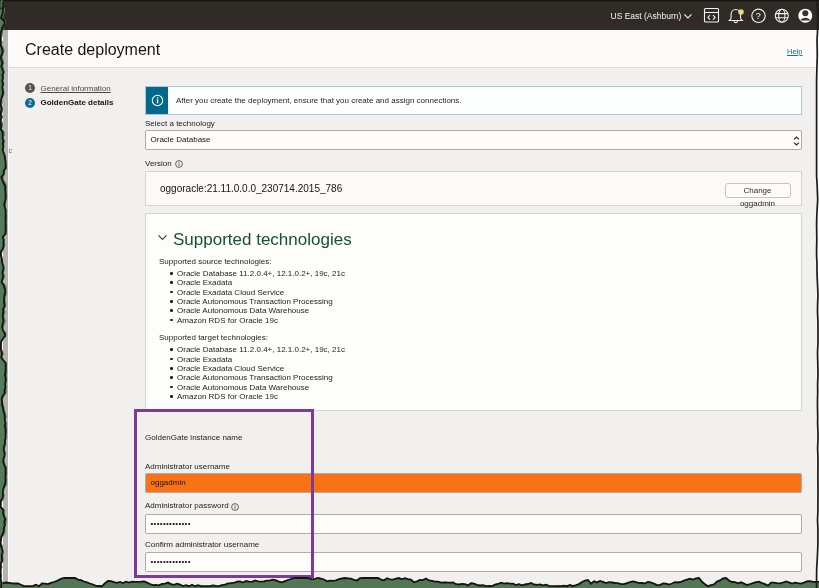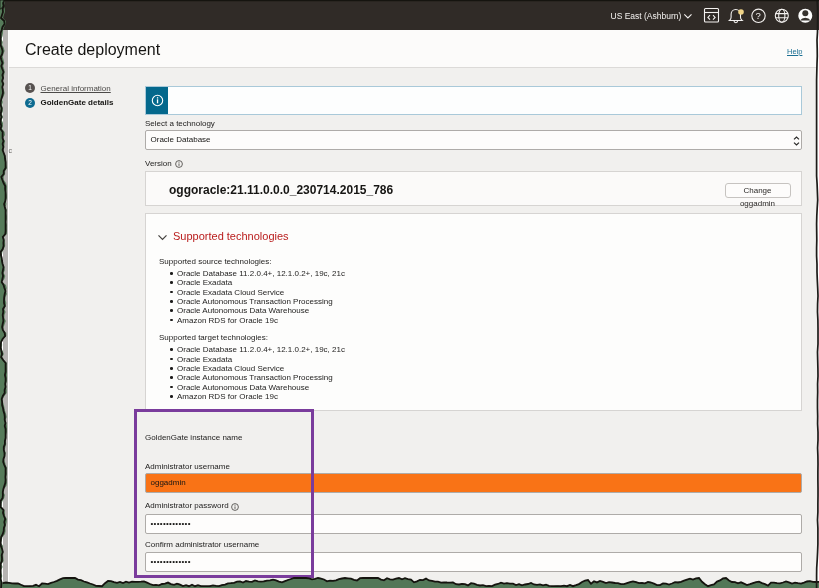--- a/index.html
+++ b/index.html
@@ -44,43 +44,44 @@
   <div style="position:absolute;left:40.5px;top:97.5px;font-size:8px;font-weight:bold;color:#161513">GoldenGate details</div>
 
   <div style="position:absolute;left:145px;top:86px;width:657px;height:29px;background:#fdfefe;border:1px solid #a9c9d9"></div>
   <div style="position:absolute;left:146px;top:87px;width:22px;height:27px;background:#04688c">
       <svg width="13" height="13" viewBox="0 0 13 13" style="position:absolute;left:4.5px;top:7px">
         <circle cx="6.5" cy="6.5" r="5.2" fill="none" stroke="#fff" stroke-width="1.1"></circle>
         <rect x="5.9" y="5.3" width="1.3" height="4" fill="#fff"></rect>
         <rect x="5.9" y="3.2" width="1.3" height="1.3" fill="#fff"></rect>
       </svg>
     </div>
+  <div style="position:absolute;left:176px;top:96.3px;font-size:8px;color:#211f1e">After you create the deployment, ensure that you create and assign connections.</div>
 
   <div class="lbl" style="left:145px;top:118.8px">Select a technology</div>
   <div style="position:absolute;left:145px;top:130.4px;width:657px;height:20px;background:#fdfcfb;border:1px solid #aeaba8;border-radius:2px"></div>
   <div style="position:absolute;left:150.5px;top:135.3px;font-size:8px;color:#161513">Oracle Database</div>
   <svg width="7" height="10" viewBox="0 0 7 10" style="position:absolute;left:792.5px;top:135.5px">
       <path d="M1,3.4 L3.5,1.1 L6,3.4 M1,6.6 L3.5,8.9 L6,6.6" stroke="#2b2a28" stroke-width="1.25" fill="none"></path>
     </svg>
 
   <div class="lbl" style="left:145px;top:158.5px">Version</div>
   <svg width="8" height="8" viewBox="0 0 8 8" style="position:absolute;left:174.5px;top:160px">
       <circle cx="4" cy="4" r="3.4" fill="none" stroke="#55524f" stroke-width="0.9"></circle>
       <rect x="3.55" y="3.4" width="0.9" height="2.5" fill="#55524f"></rect>
       <rect x="3.55" y="1.8" width="0.9" height="0.9" fill="#55524f"></rect>
     </svg>
   <div style="position:absolute;left:145px;top:170.7px;width:657px;height:35.6px;background:#fbfaf9;border:1px solid #d6d4d2"></div>
-  <div style="position:absolute;left:169px;top:182.7px;font-size:12px;font-weight:bold;color:#161513">oggoracle:21.11.0.0.0_230714.2015_786</div>
+  <div style="position:absolute;left:160px;top:182.7px;font-size:10px;font-weight:normal;color:#161513">oggoracle:21.11.0.0.0_230714.2015_786</div>
   <div style="position:absolute;left:724.5px;top:182.5px;width:66px;height:15px;background:#fdfcfb;border:1px solid #c6c3c0;border-radius:3px;font-size:8px;color:#2c2a28;text-align:center;line-height:13px">Change oggadmin</div>
 
   <div style="position:absolute;left:145px;top:213.4px;width:657px;height:198px;background:#fdfdfc;border:1px solid #d6d4d2"></div>
   <svg width="11" height="8" viewBox="0 0 11 8" style="position:absolute;left:156.5px;top:233.8px">
       <path d="M1.5,1.3 L5.5,5.5 L9.5,1.3" stroke="#44423f" stroke-width="1.2" fill="none"></path>
     </svg>
-  <div style="position:absolute;left:173px;top:229.7px;font-size:11px;color:#b91c1c">Supported technologies</div>
+  <div style="position:absolute;left:173px;top:229.7px;font-size:17px;color:#14532d">Supported technologies</div>
   <div class="lbl" style="left:159px;top:256.6px">Supported source technologies:</div>
   <div style="position:absolute;left:159px;top:268.9px;width:640px;font-size:8px;color:#1d1c1b">
       <span style="position:absolute;left:11px;top:3.1px;width:2.6px;height:2.6px;border-radius:50%;background:#1d1c1b"></span>
       <span style="position:absolute;left:18px;top:0">Oracle Database 11.2.0.4+, 12.1.0.2+, 19c, 21c</span>
     </div>
     <div style="position:absolute;left:159px;top:278.2px;width:640px;font-size:8px;color:#1d1c1b">
       <span style="position:absolute;left:11px;top:3.1px;width:2.6px;height:2.6px;border-radius:50%;background:#1d1c1b"></span>
       <span style="position:absolute;left:18px;top:0">Oracle Exadata</span>
     </div>
     <div style="position:absolute;left:159px;top:287.6px;width:640px;font-size:8px;color:#1d1c1b">

